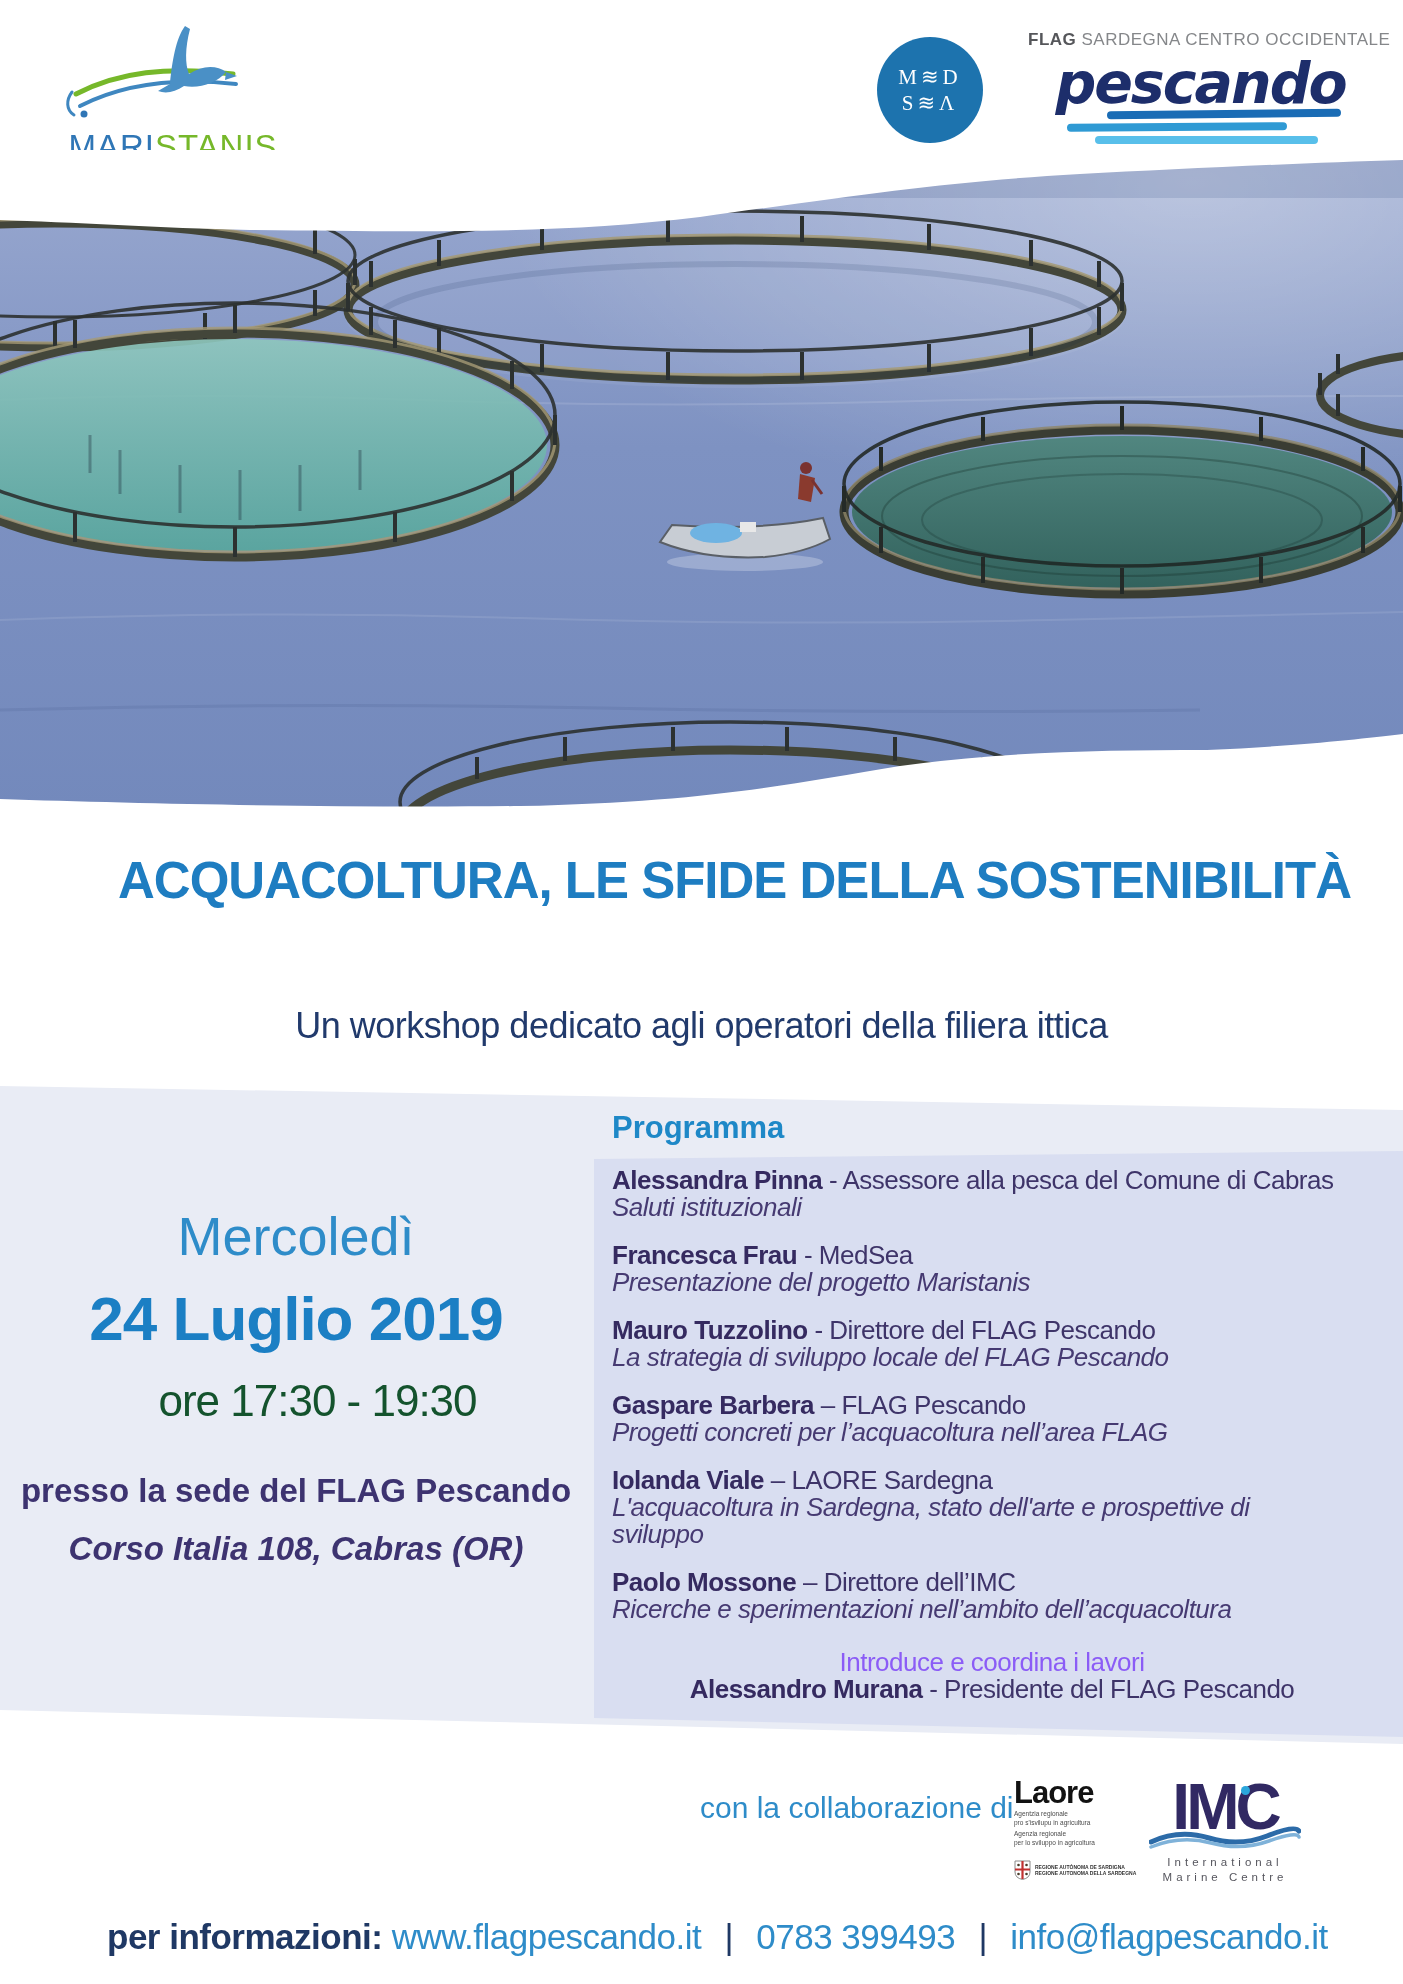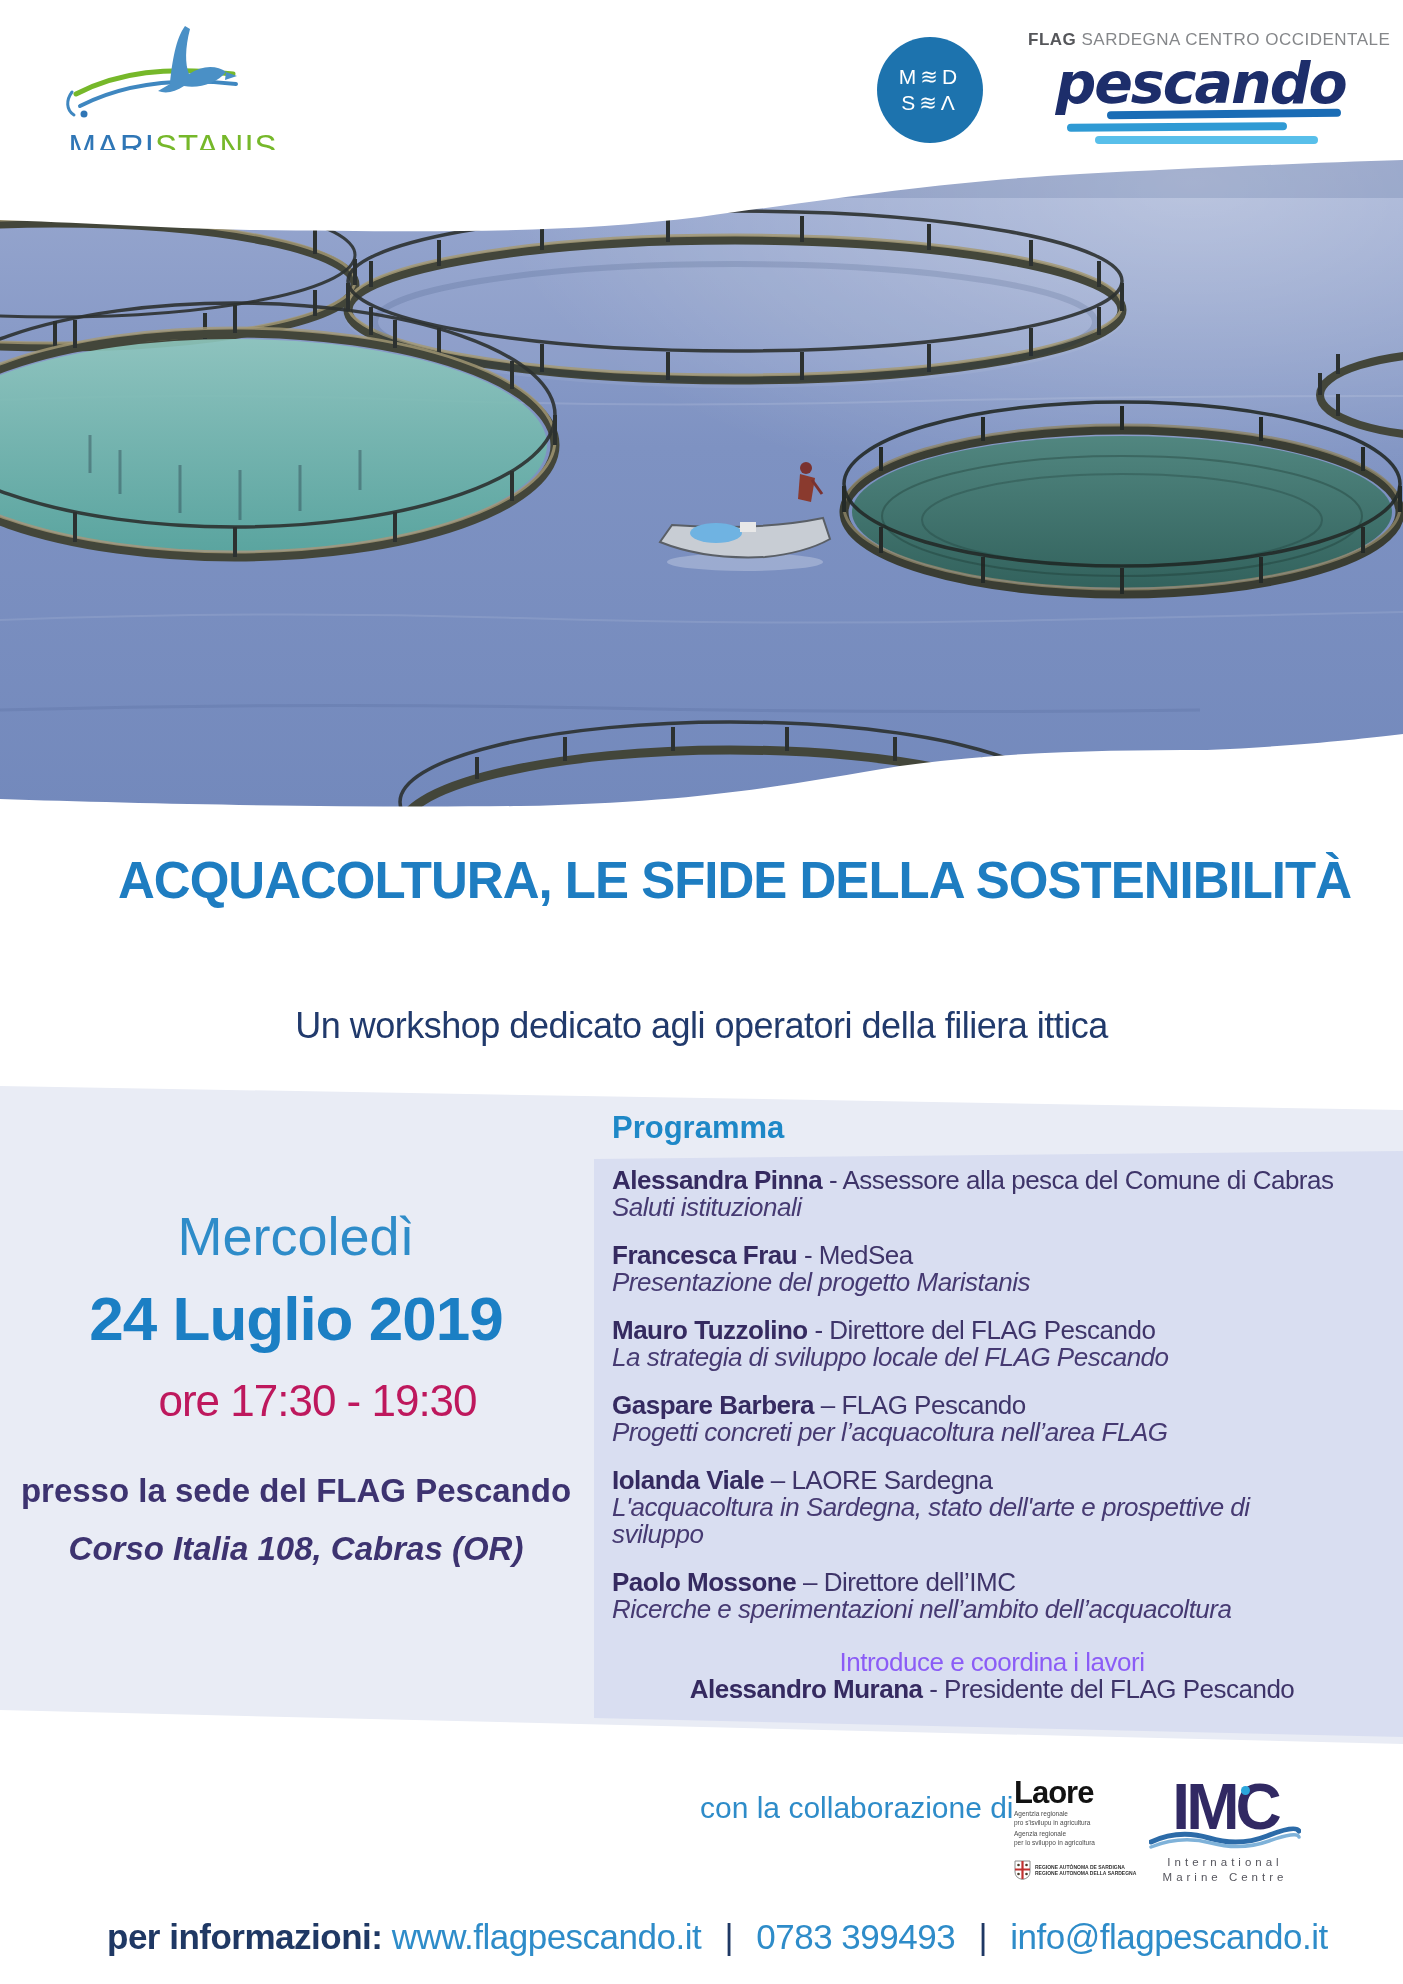--- a/index.html
+++ b/index.html
@@ -7,21 +7,21 @@
         font-family:"Liberation Sans",sans-serif;}
   .abs{position:absolute;}
 
   
   .maristanis{left:58px;top:22px;width:230px;text-align:center;}
   .maristanis .word{font-size:33px;font-weight:300;letter-spacing:1px;margin-top:-2px;}
   .maristanis .mari{color:#2f76b6;}
   .maristanis .stanis{color:#76b82a;}
 
   .medsea{left:877px;top:37px;width:106px;height:106px;border-radius:50%;background:#1d73ae;
-          display:flex;flex-direction:column;align-items:center;justify-content:center;}
+          display:flex;flex-direction:column;align-items:center;justify-content:center;font-family:Liberation Serif, serif;}
   .medsea .ln{color:#fff;font-size:21px;font-weight:400;letter-spacing:4px;line-height:26px;}
 
   .pescando{left:1028px;top:30px;width:345px;}
   .pes-tag{font-size:17px;letter-spacing:.5px;color:#85878a;white-space:nowrap;}
   .pes-tag .flag{font-weight:700;color:#55565a;}
   .pes-word{font-size:57px;font-weight:700;font-style:italic;color:#1d2e6b;letter-spacing:-2px;
             margin-top:0px;text-align:center;font-family:"DejaVu Sans",sans-serif;}
   .stroke{position:absolute;height:8px;border-radius:4px;}
   .stroke1{left:79px;top:80px;width:234px;background:#1a6cb5;transform:rotate(-.6deg);}
   .stroke2{left:39px;top:93px;width:220px;background:#2f9ad4;transform:rotate(-.4deg);}
@@ -35,21 +35,21 @@
   .title{left:0;top:848px;width:1403px;text-align:center;color:#1e7dc1;
          font-size:51px;font-weight:700;letter-spacing:-1px;line-height:66px;}
   .subtitle{left:0;top:1005px;width:1403px;text-align:center;color:#213a6c;
             font-size:36px;letter-spacing:-.5px;}
 
   
   .panels{left:0;top:1080px;}
   .event-col{left:0;top:1205px;width:592px;text-align:center;color:#3d3370;}
   .ev-weekday{font-size:54px;color:#2e8cc9;}
   .ev-date{font-size:62px;font-weight:700;color:#1b7fc4;letter-spacing:-1px;margin-top:16px;}
-  .ev-time{font-size:44px;font-weight:500;color:#be185d;letter-spacing:-1px;margin-top:22px;margin-left:43px;}
+  .ev-time{font-size:44px;font-weight:500;color:#14532d;letter-spacing:-1px;margin-top:22px;margin-left:43px;}
   .ev-venue{font-size:33px;font-weight:600;margin-top:46px;}
   .ev-address{font-size:33px;font-weight:700;font-style:italic;margin-top:20px;}
 
   .prog-heading{left:612px;top:1110px;font-size:31px;font-weight:700;color:#1e88c7;}
   .prog-col{left:612px;top:1167px;width:760px;font-size:26px;line-height:27px;letter-spacing:-.5px;}
   .prog-item{margin-bottom:21px;}
   .prog-name{font-weight:700;color:#352a60;}
   .prog-role{color:#3e3469;}
   .prog-talk{font-style:italic;color:#463a72;}
   .prog-talk.narrow{max-width:690px;}

